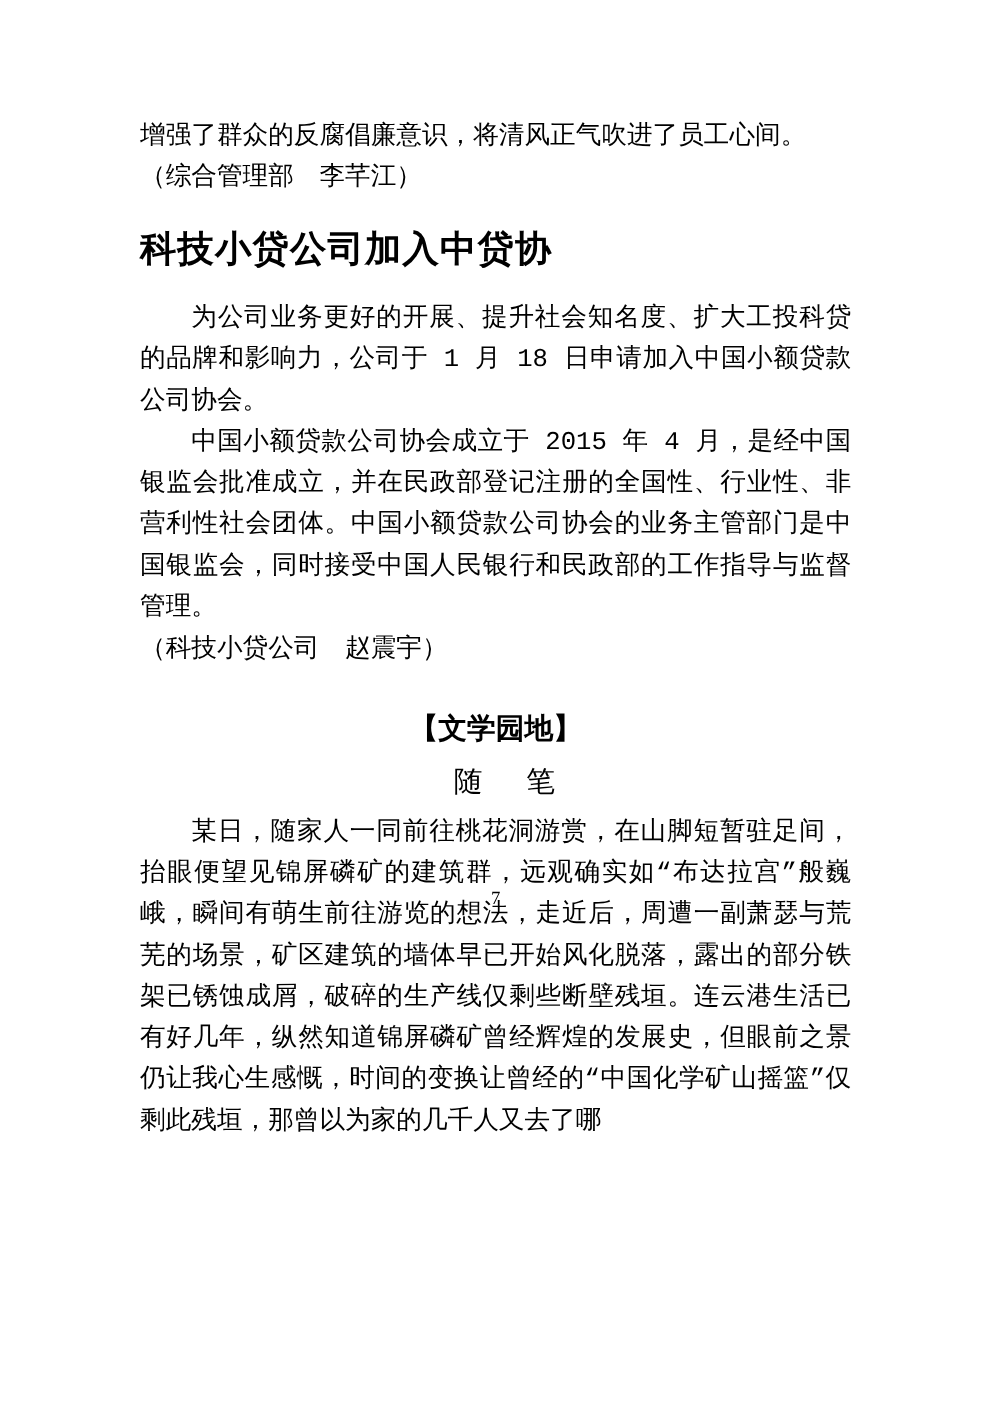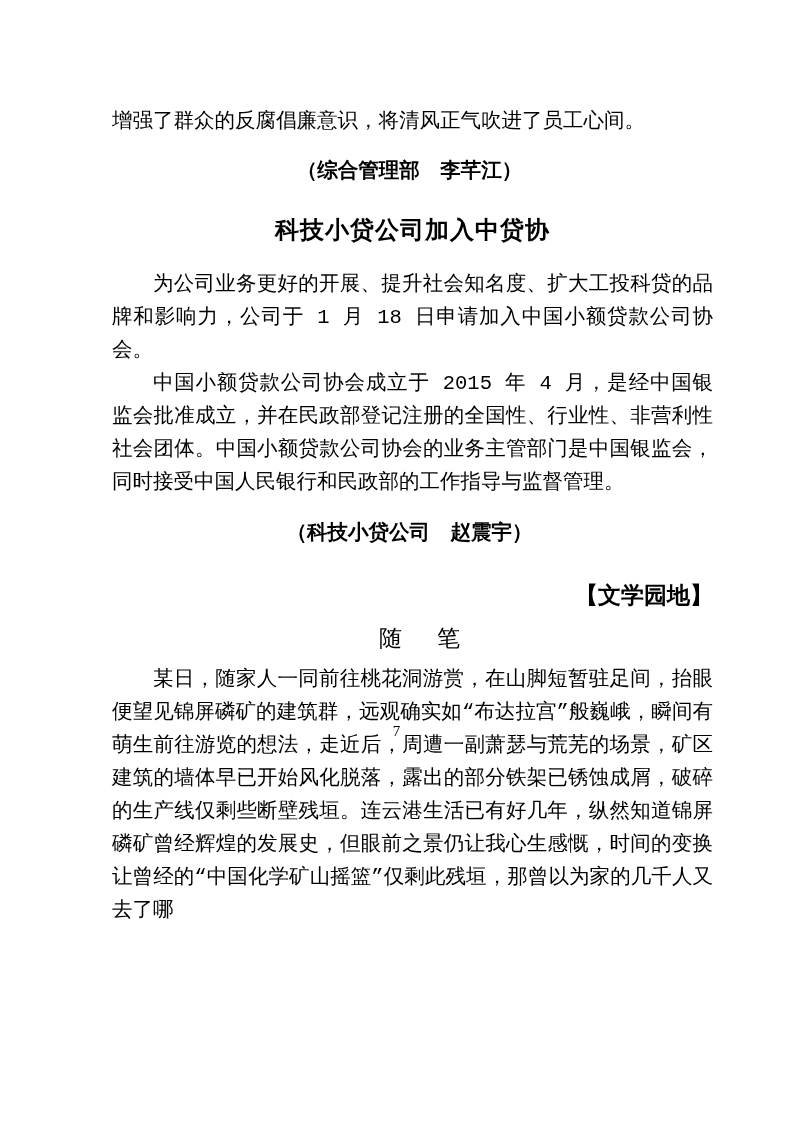--- a/index.html
+++ b/index.html
@@ -11,60 +11,59 @@
     width: 793px;
     height: 1122px;
     font-family: "Liberation Serif", "DejaVu Serif", serif;
     color: #000000;
     position: relative;
     overflow: hidden;
   }
   .page {
     position: absolute;
     left: 0;
-    top: 12px;
+    top: 0;
     width: 793px;
     height: 786px;
     box-sizing: border-box;
-    padding: 92px 80px 40px 112px;
+    padding: 92px 112px 40px 112px;
   }
   .doc-body {
     font-size: 20.5px;
     line-height: 33px;
     text-align: justify;
     text-justify: inter-ideograph;
   }
   .para {
     margin: 0;
     text-indent: 2em;
     font-family: Liberation Mono, monospace;
   }
   .para-noindent {
     margin: 0;
     text-indent: 0;
   }
   .attribution {
-    margin: 17px;
-    text-align: center;
+    margin: 0;
+    text-align: left;
     padding-right: 6px;
-    font-weight: bold;
   }
   .section-title {
     margin: 26px 0 22px 0;
-    text-align: center;
-    font-size: 24px;
+    text-align: left;
+    font-size: 29px;
     font-weight: bold;
     letter-spacing: 1px;
     font-family: "Liberation Sans", "DejaVu Sans", sans-serif;
   }
   .bracket-heading {
     margin: 30px 0 10px 0;
     font-size: 23px;
     font-weight: bold;
-    text-align: right;
+    text-align: center;
     font-family: "Liberation Sans", "DejaVu Sans", sans-serif;
   }
   .essay-title {
     margin: 6px 0 8px 0;
     text-align: center;
     font-size: 23px;
     font-weight: normal;
     letter-spacing: 6px;
     padding-left: 20px;
   }

